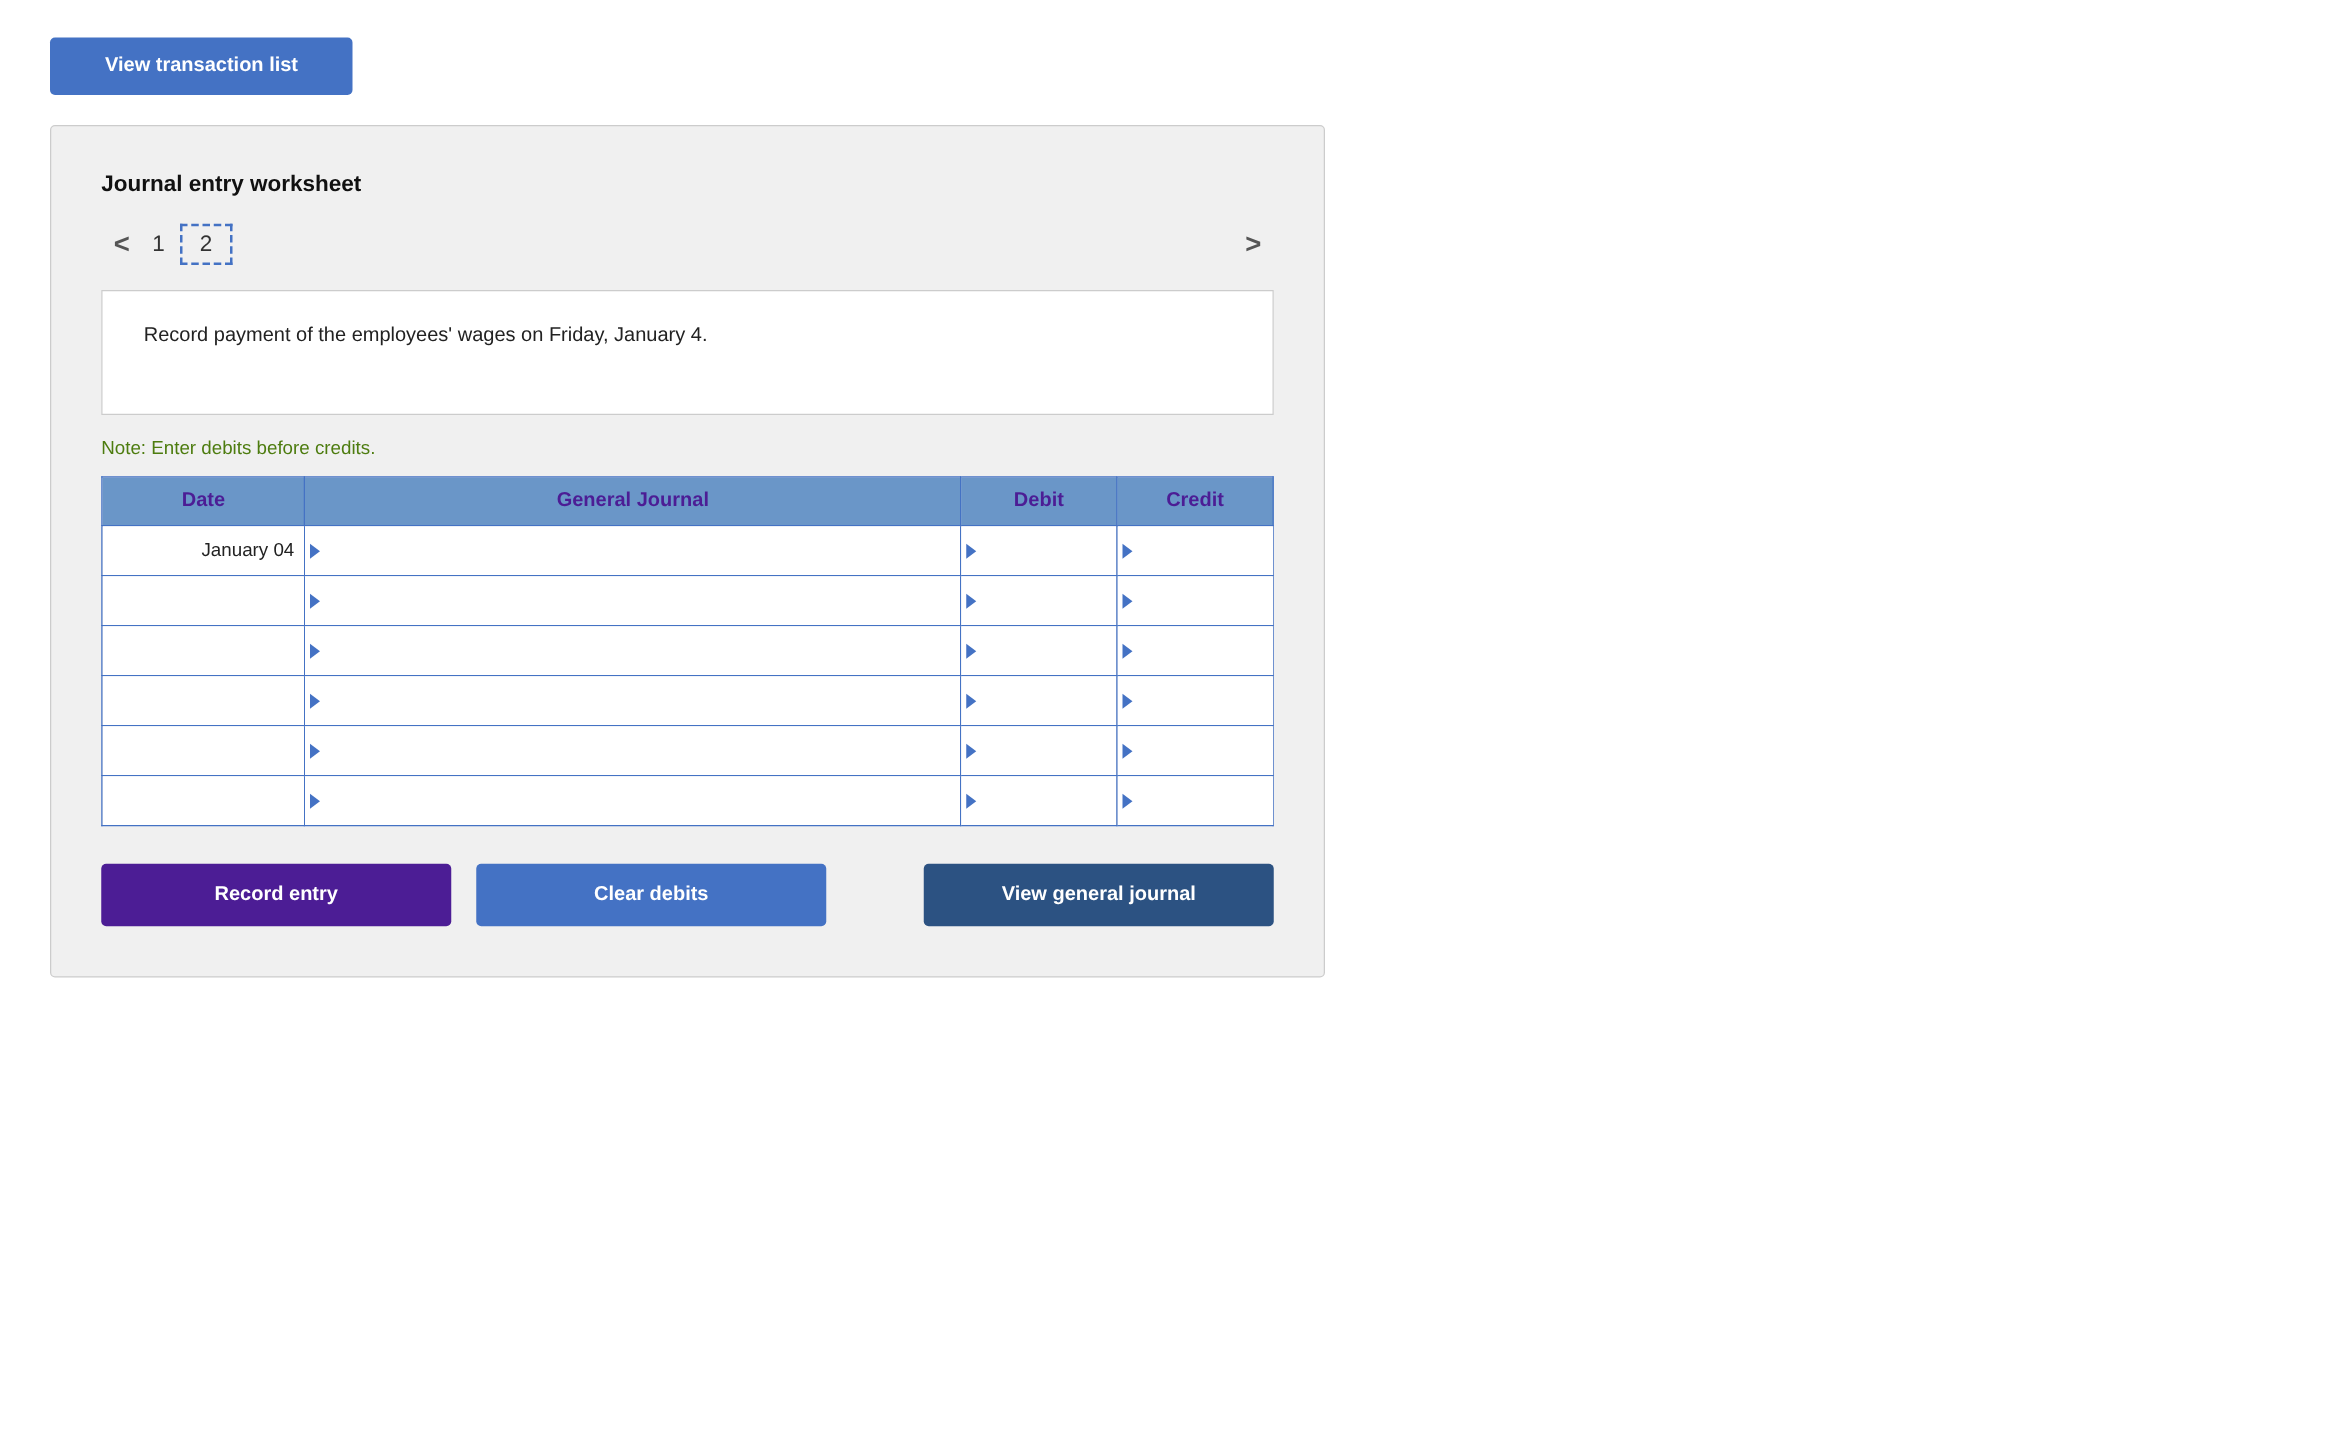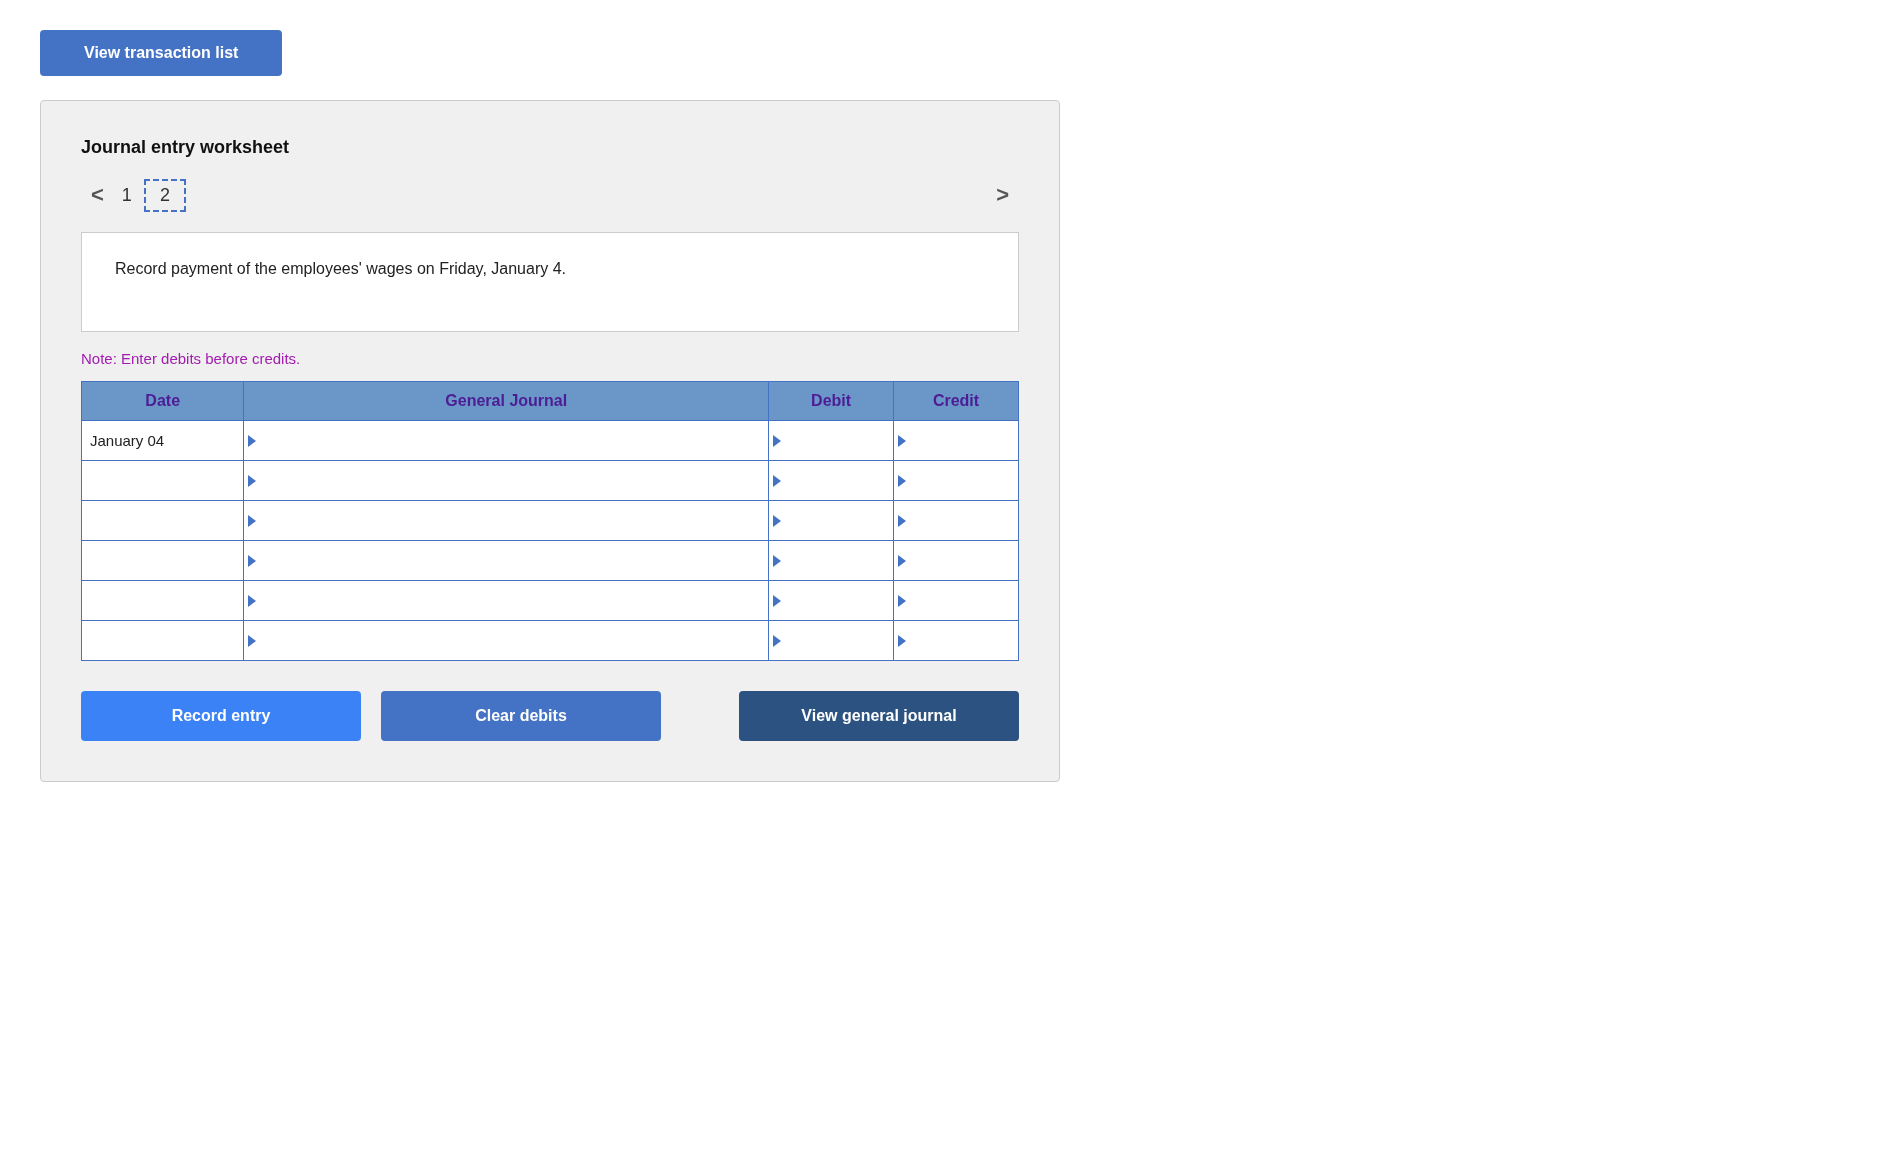--- a/index.html
+++ b/index.html
@@ -93,21 +93,21 @@
       border: 1px solid #ccc;
       padding: 24px 33px;
       margin-bottom: 18px;
       font-size: 16px;
       color: #222;
       line-height: 1.5;
       min-height: 100px;
     }
 
     .note-text {
-      color: #a21caf;
+      color: #4d7c0f;
       font-size: 15px;
       margin-bottom: 14px;
     }
 
     
     .journal-table {
       width: 100%;
       border-collapse: collapse;
       margin-bottom: 30px;
     }
@@ -124,21 +124,21 @@
 
     .journal-table td {
       border: 1px solid #4472C4;
       height: 40px;
       padding: 2px 8px;
       font-size: 15px;
       position: relative;
     }
 
     .journal-table td.date-cell {
-      text-align: left;
+      text-align: right;
       width: 130px;
       background: #fff;
     }
 
     .journal-table td.general-cell {
       background: #fff;
       width: 420px;
     }
 
     .journal-table td.debit-cell {
@@ -167,21 +167,21 @@
       transform: translateY(-50%);
     }
 
     .buttons-row {
       display: flex;
       gap: 20px;
       align-items: center;
     }
 
     .btn-record {
-      background-color: #3b82f6;
+      background-color: #4c1d95;
       color: #ffffff;
       border: none;
       padding: 16px 0;
       font-size: 16px;
       font-weight: bold;
       cursor: pointer;
       border-radius: 4px;
       width: 280px;
       text-align: center;
     }

